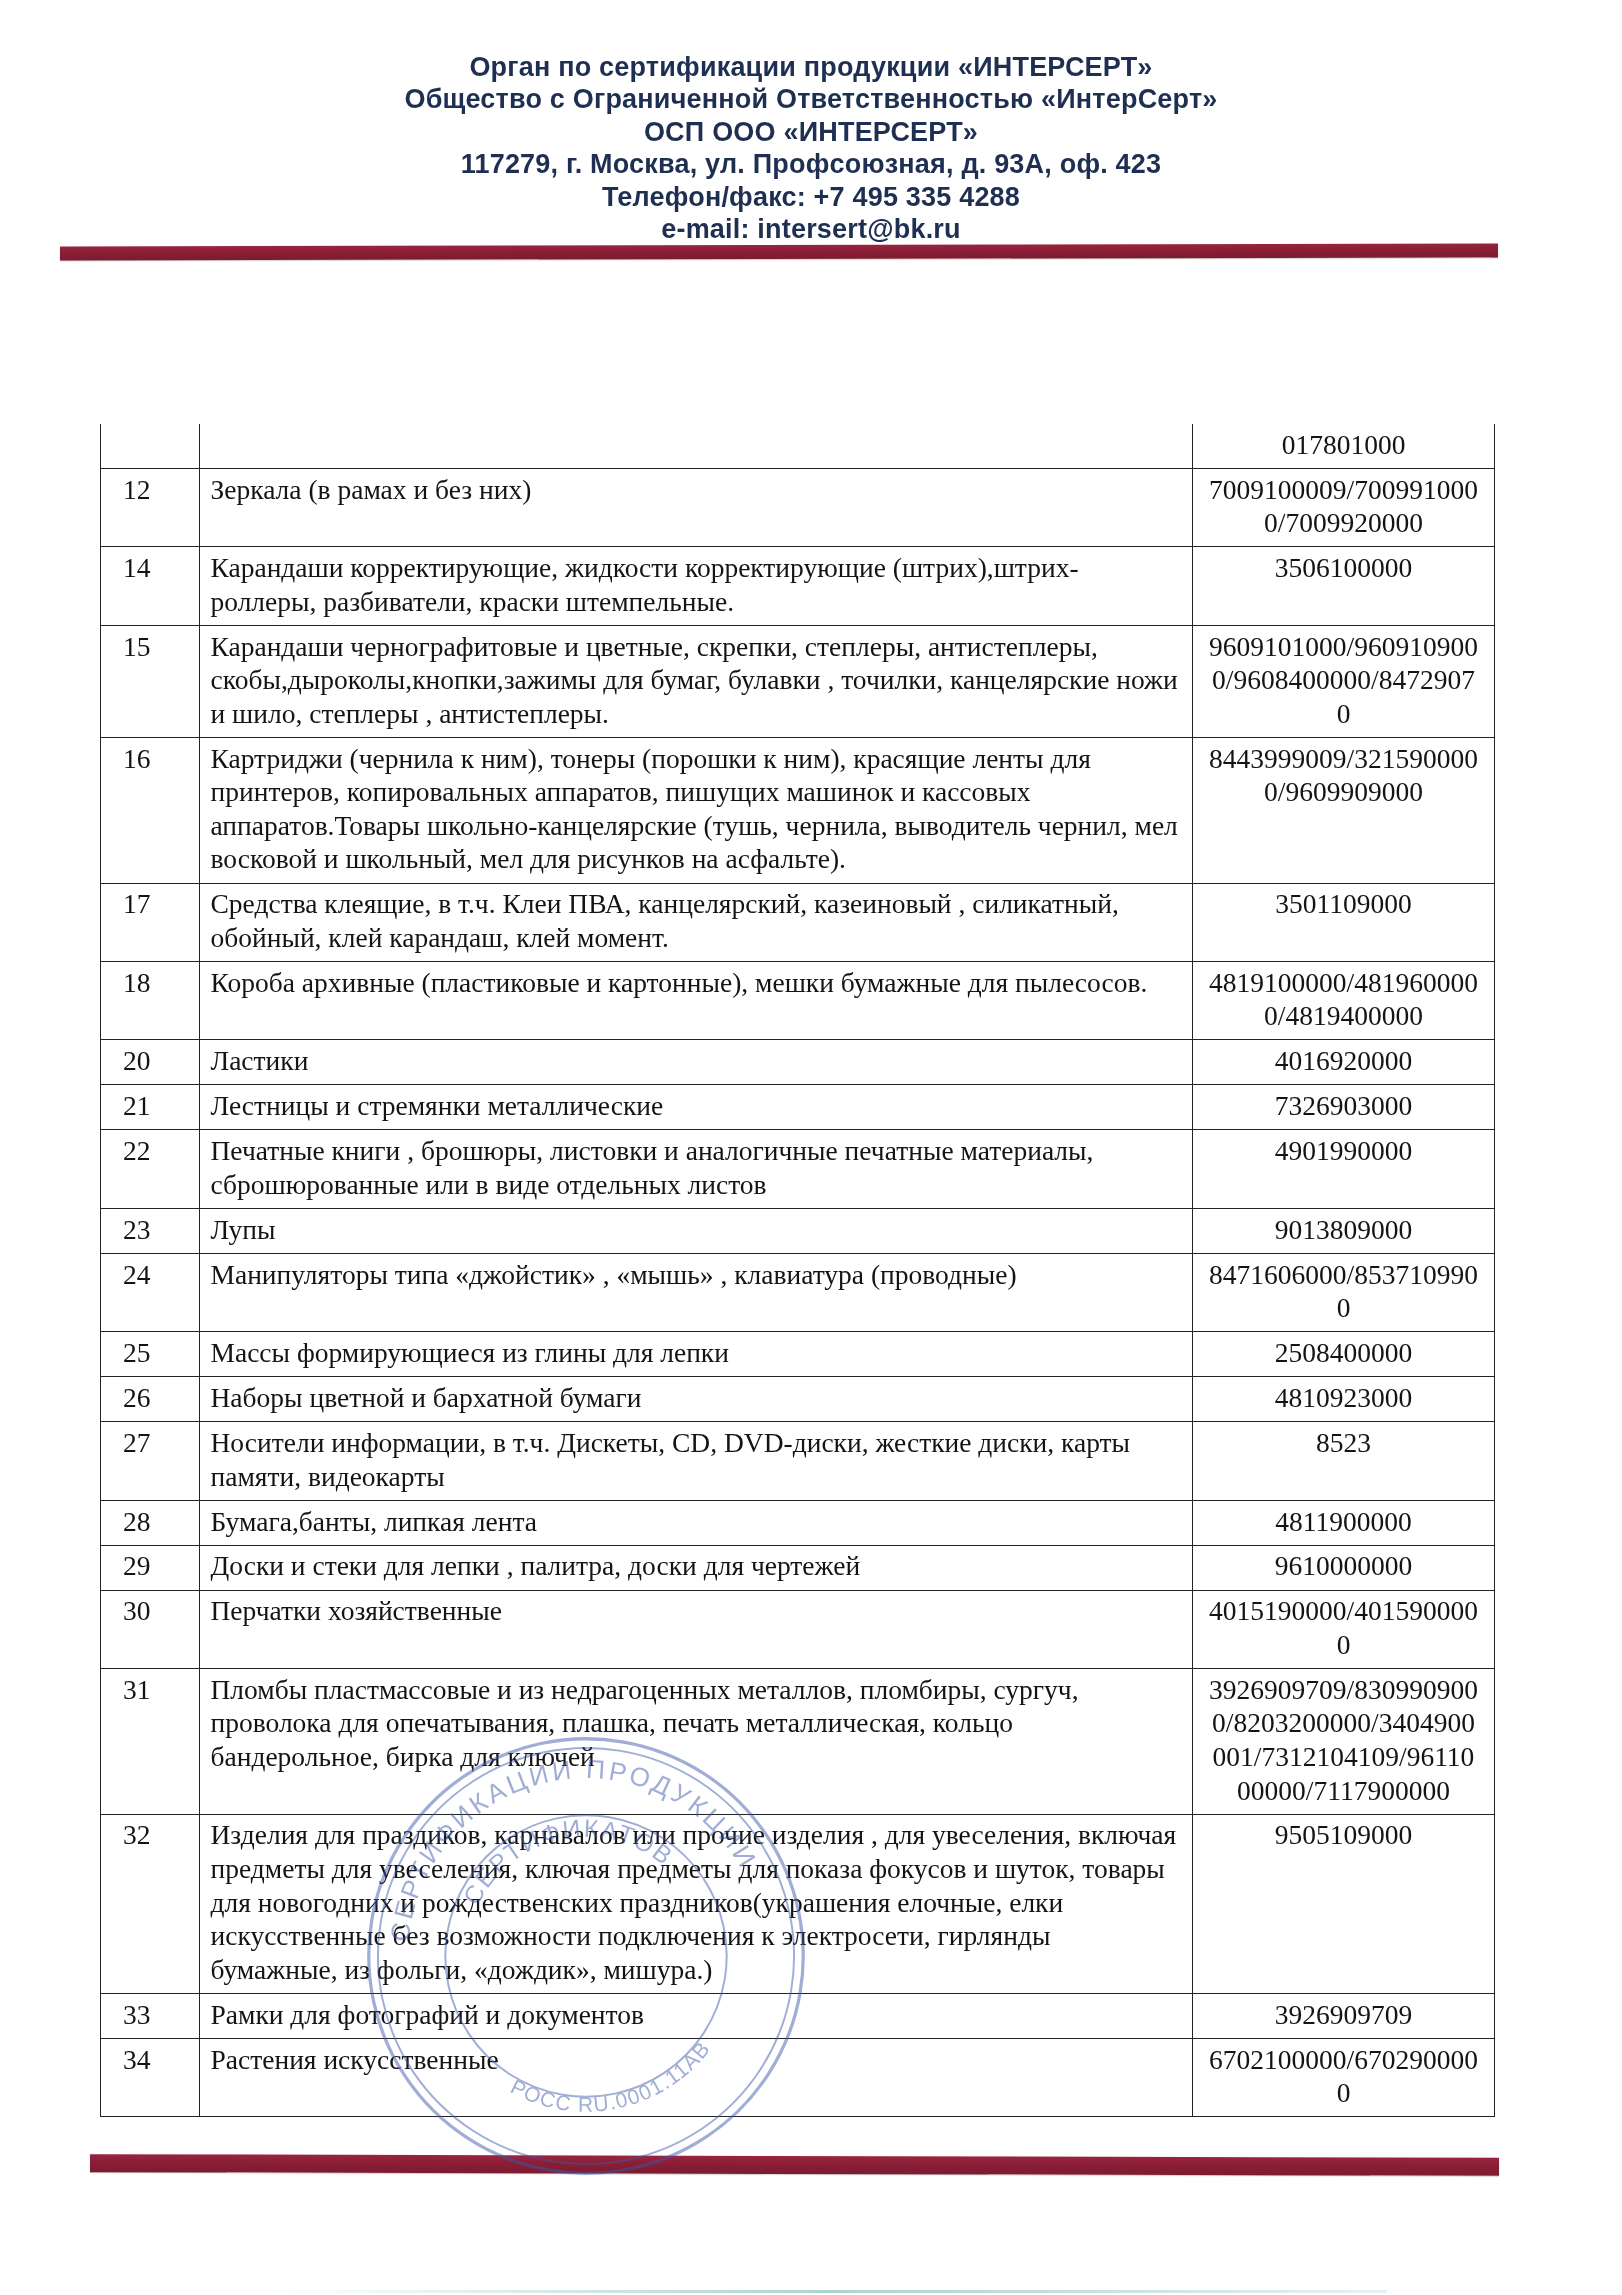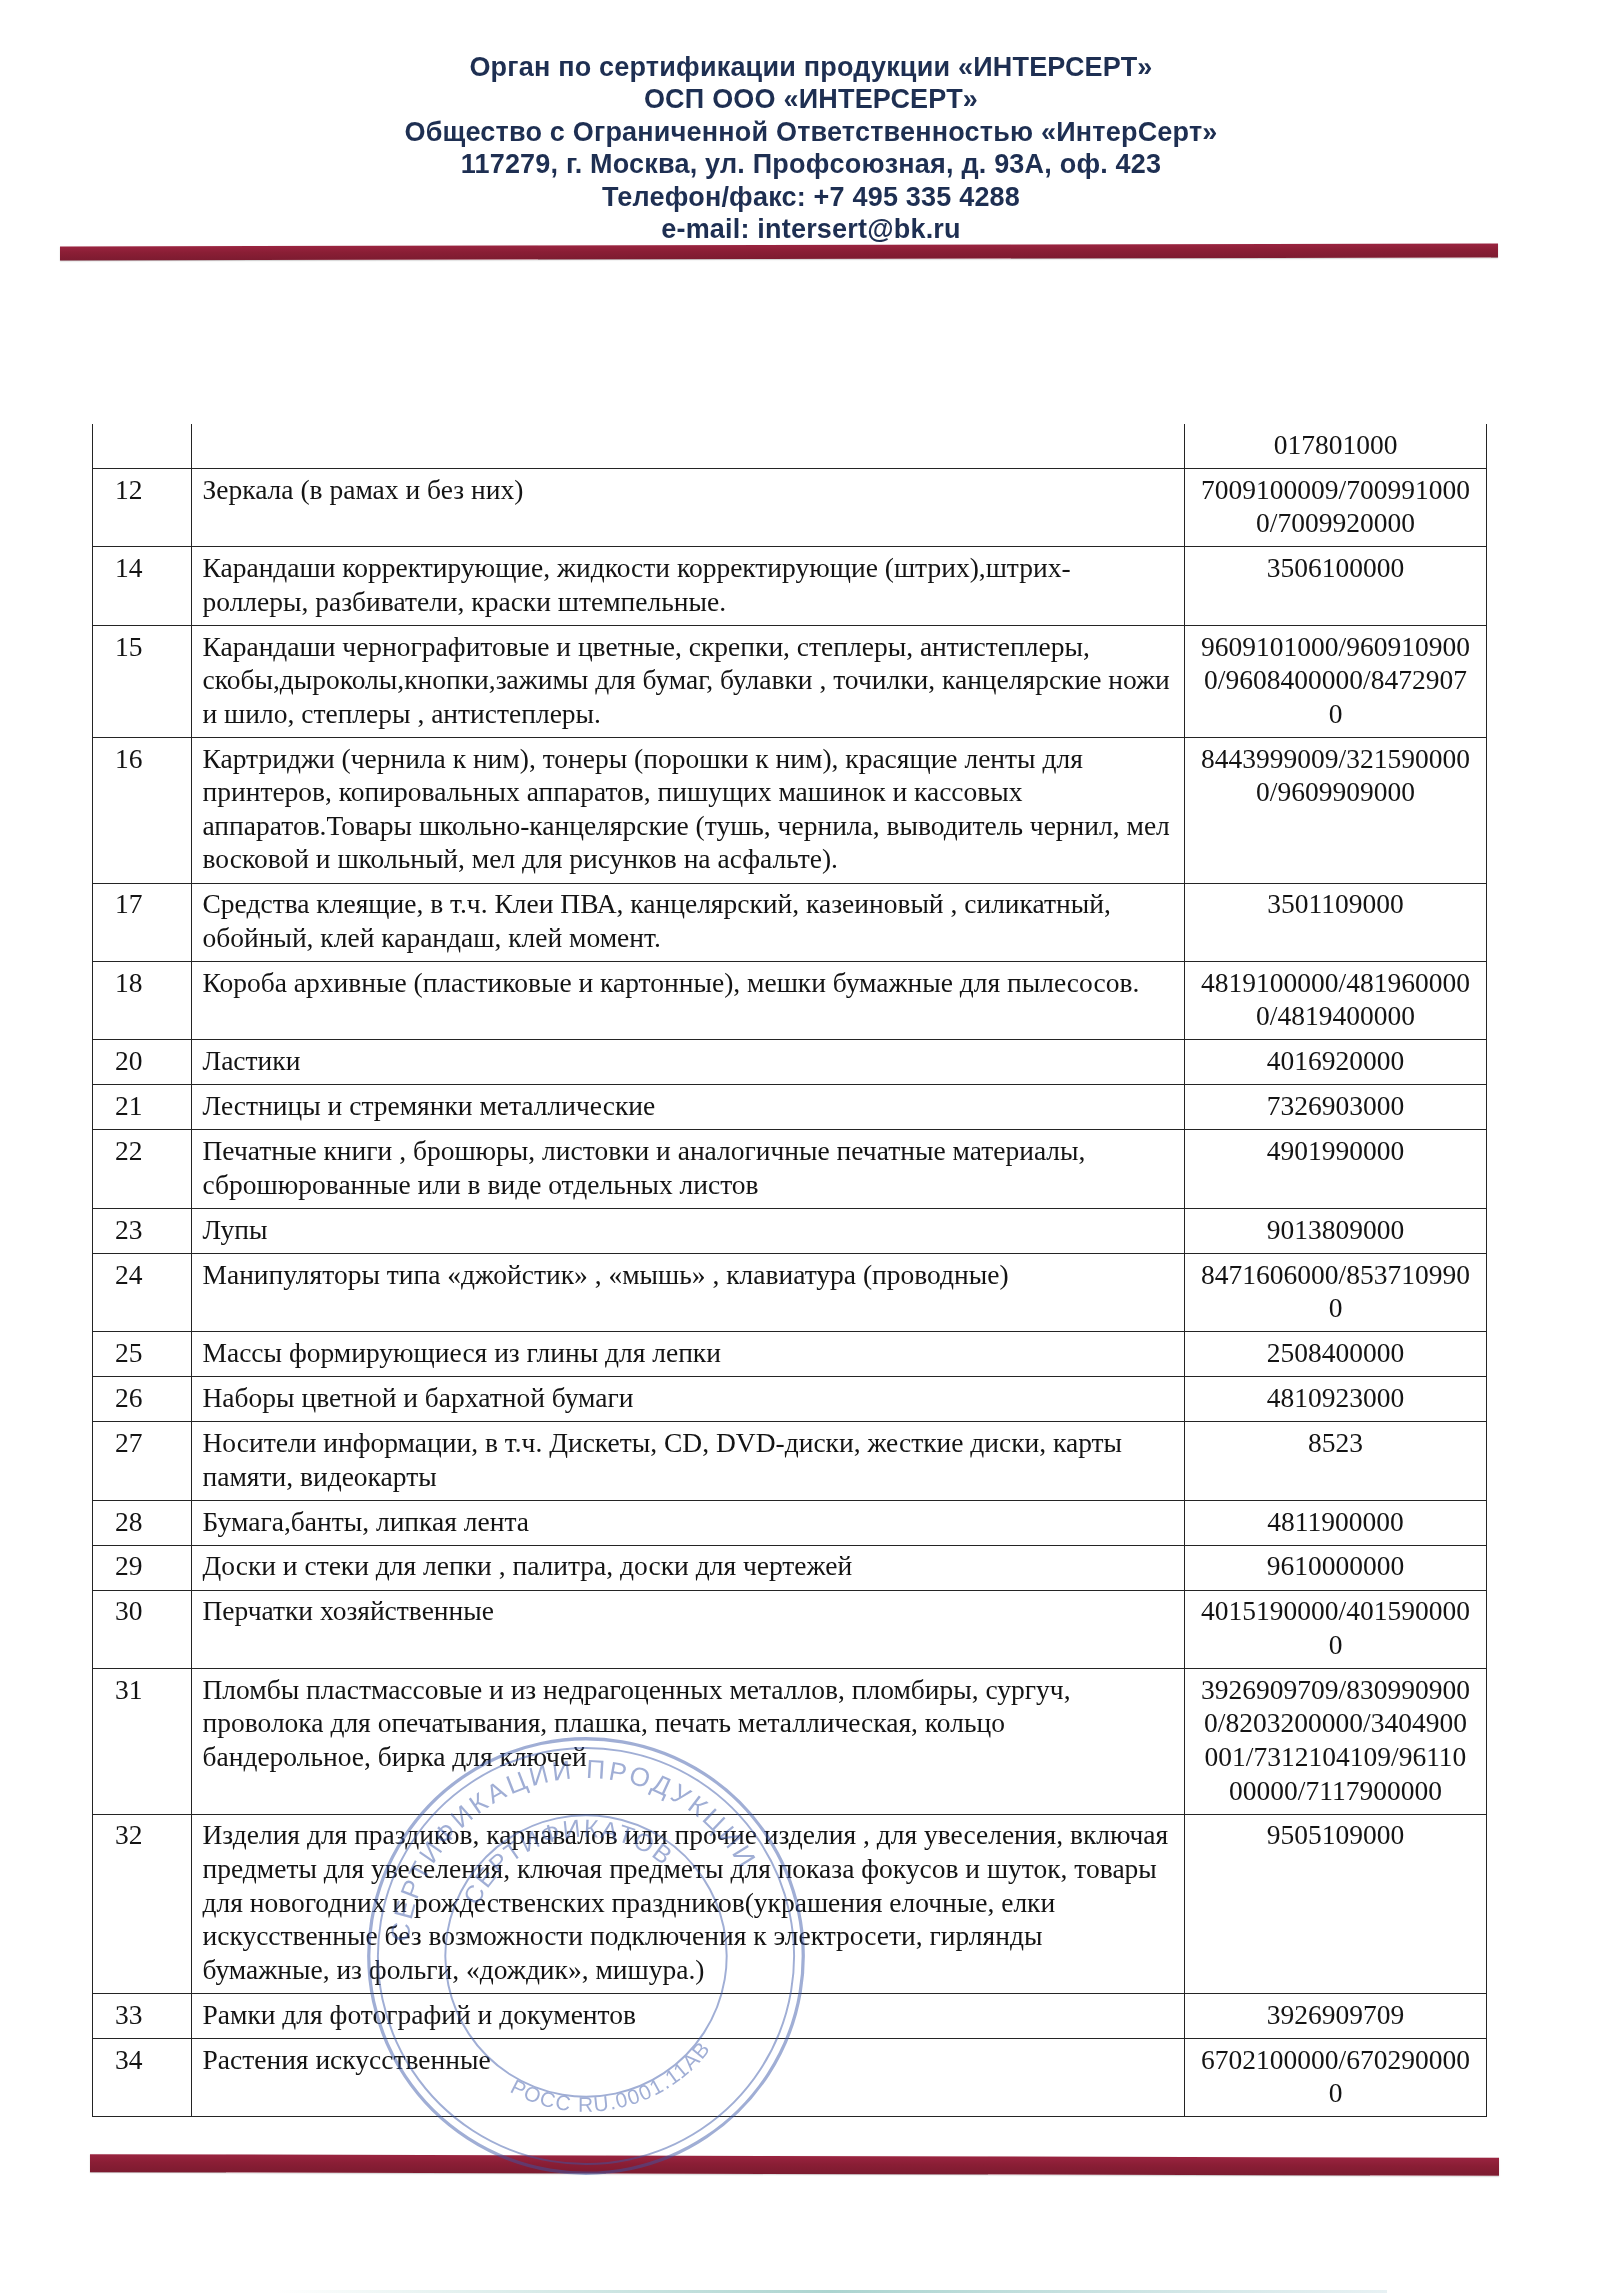--- a/index.html
+++ b/index.html
@@ -13,21 +13,21 @@
     font-size:27px;line-height:1.2;color:#1e2f52;letter-spacing:0.2px;
   }
   .redbar{
     position:absolute;
     background:linear-gradient(180deg,#9a2440 0%,#8a1e35 45%,#7c1b30 100%);
     box-shadow:0 0.7px 1.3px rgba(0,0,0,.25);
   }
   .redbar.top{top:245px;left:60px;width:1438px;height:14.4px;transform:rotate(-0.12deg);}
   .redbar.bottom{top:2156px;left:90px;width:1409px;height:18.3px;transform:rotate(0.15deg);}
   .table-wrap{position:absolute;top:424px;left:92px;width:1395px;}
-  table.products{border-collapse:collapse;width:100%;table-layout:fixed;}
+  table.products{border-collapse:collapse;width:100%;table-layout:fixed;margin-left:8px;}
   col.c-num{width:99px;}
   col.c-desc{width:993px;}
   col.c-codes{width:302px;}
   td{
     border:1.3px solid #242424;vertical-align:top;
     font-size:27.5px;line-height:1.22;padding:3.9px 10.5px 6.5px 10.5px;color:#141414;
   }
   td.num{padding-left:22px;}
   td.codes{text-align:center;word-break:break-all;padding-left:15.7px;padding-right:15.7px;}
   tr.partial td{border-top:none;}
@@ -41,22 +41,22 @@
     background:linear-gradient(90deg,rgba(70,160,150,0),rgba(70,160,150,.45),rgba(60,140,160,.12));
   }
 </style>
 </head>
 <body>
 
 <div>
 
   <div class="header">
     <div>Орган по сертификации продукции «ИНТЕРСЕРТ»</div>
+    <div>Общество с Ограниченной Ответственностью  «ИнтерСерт»</div>
     <div>ОСП ООО «ИНТЕРСЕРТ»</div>
-    <div>Общество с Ограниченной Ответственностью  «ИнтерСерт»</div>
     <div>117279, г. Москва, ул. Профсоюзная, д. 93А, оф. 423</div>
     <div>Телефон/факс: +7 495 335 4288</div>
     <div>e-mail: intersert@bk.ru</div>
   </div>
 
   <div class="redbar top"></div>
 
   <div class="table-wrap">
     <table class="products">
       <colgroup>

